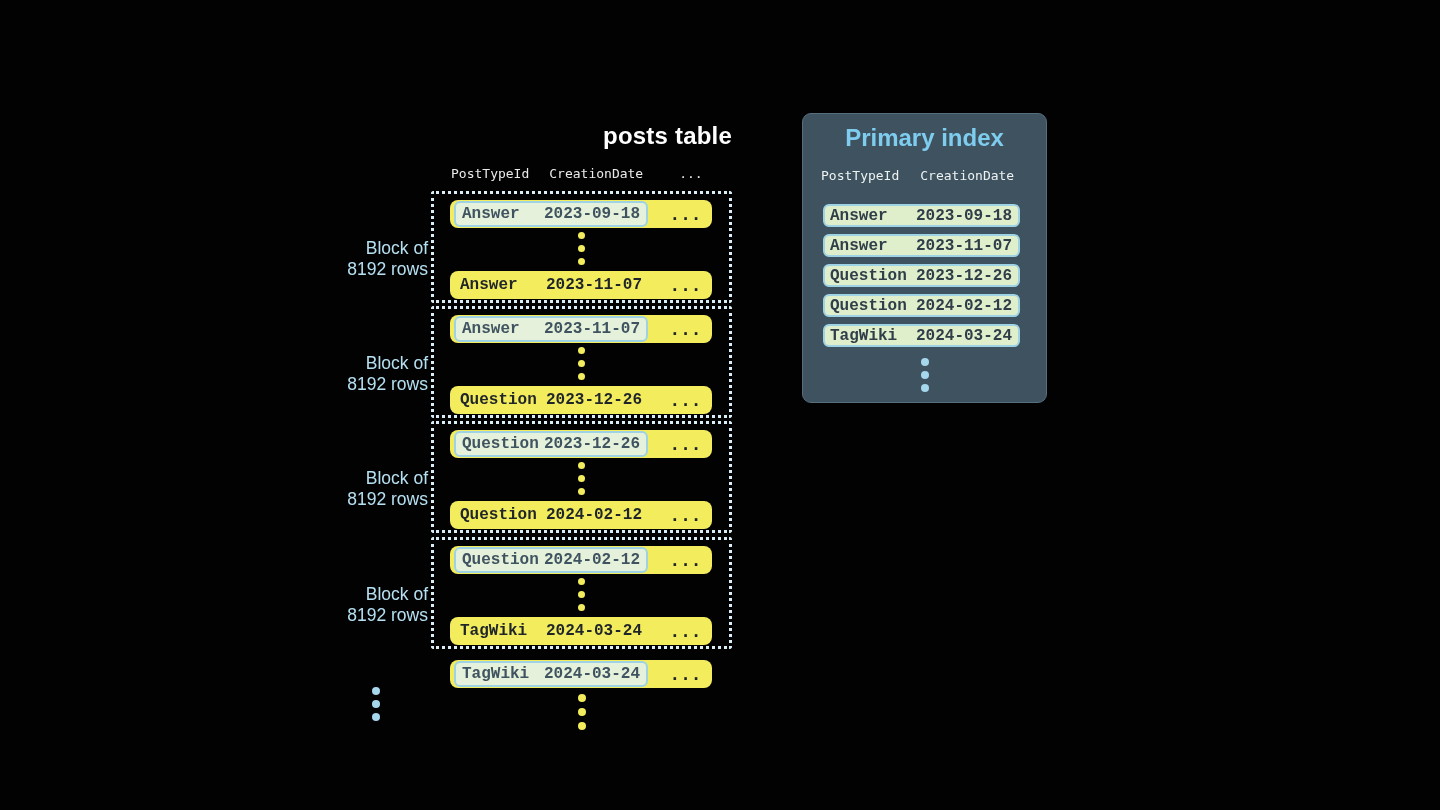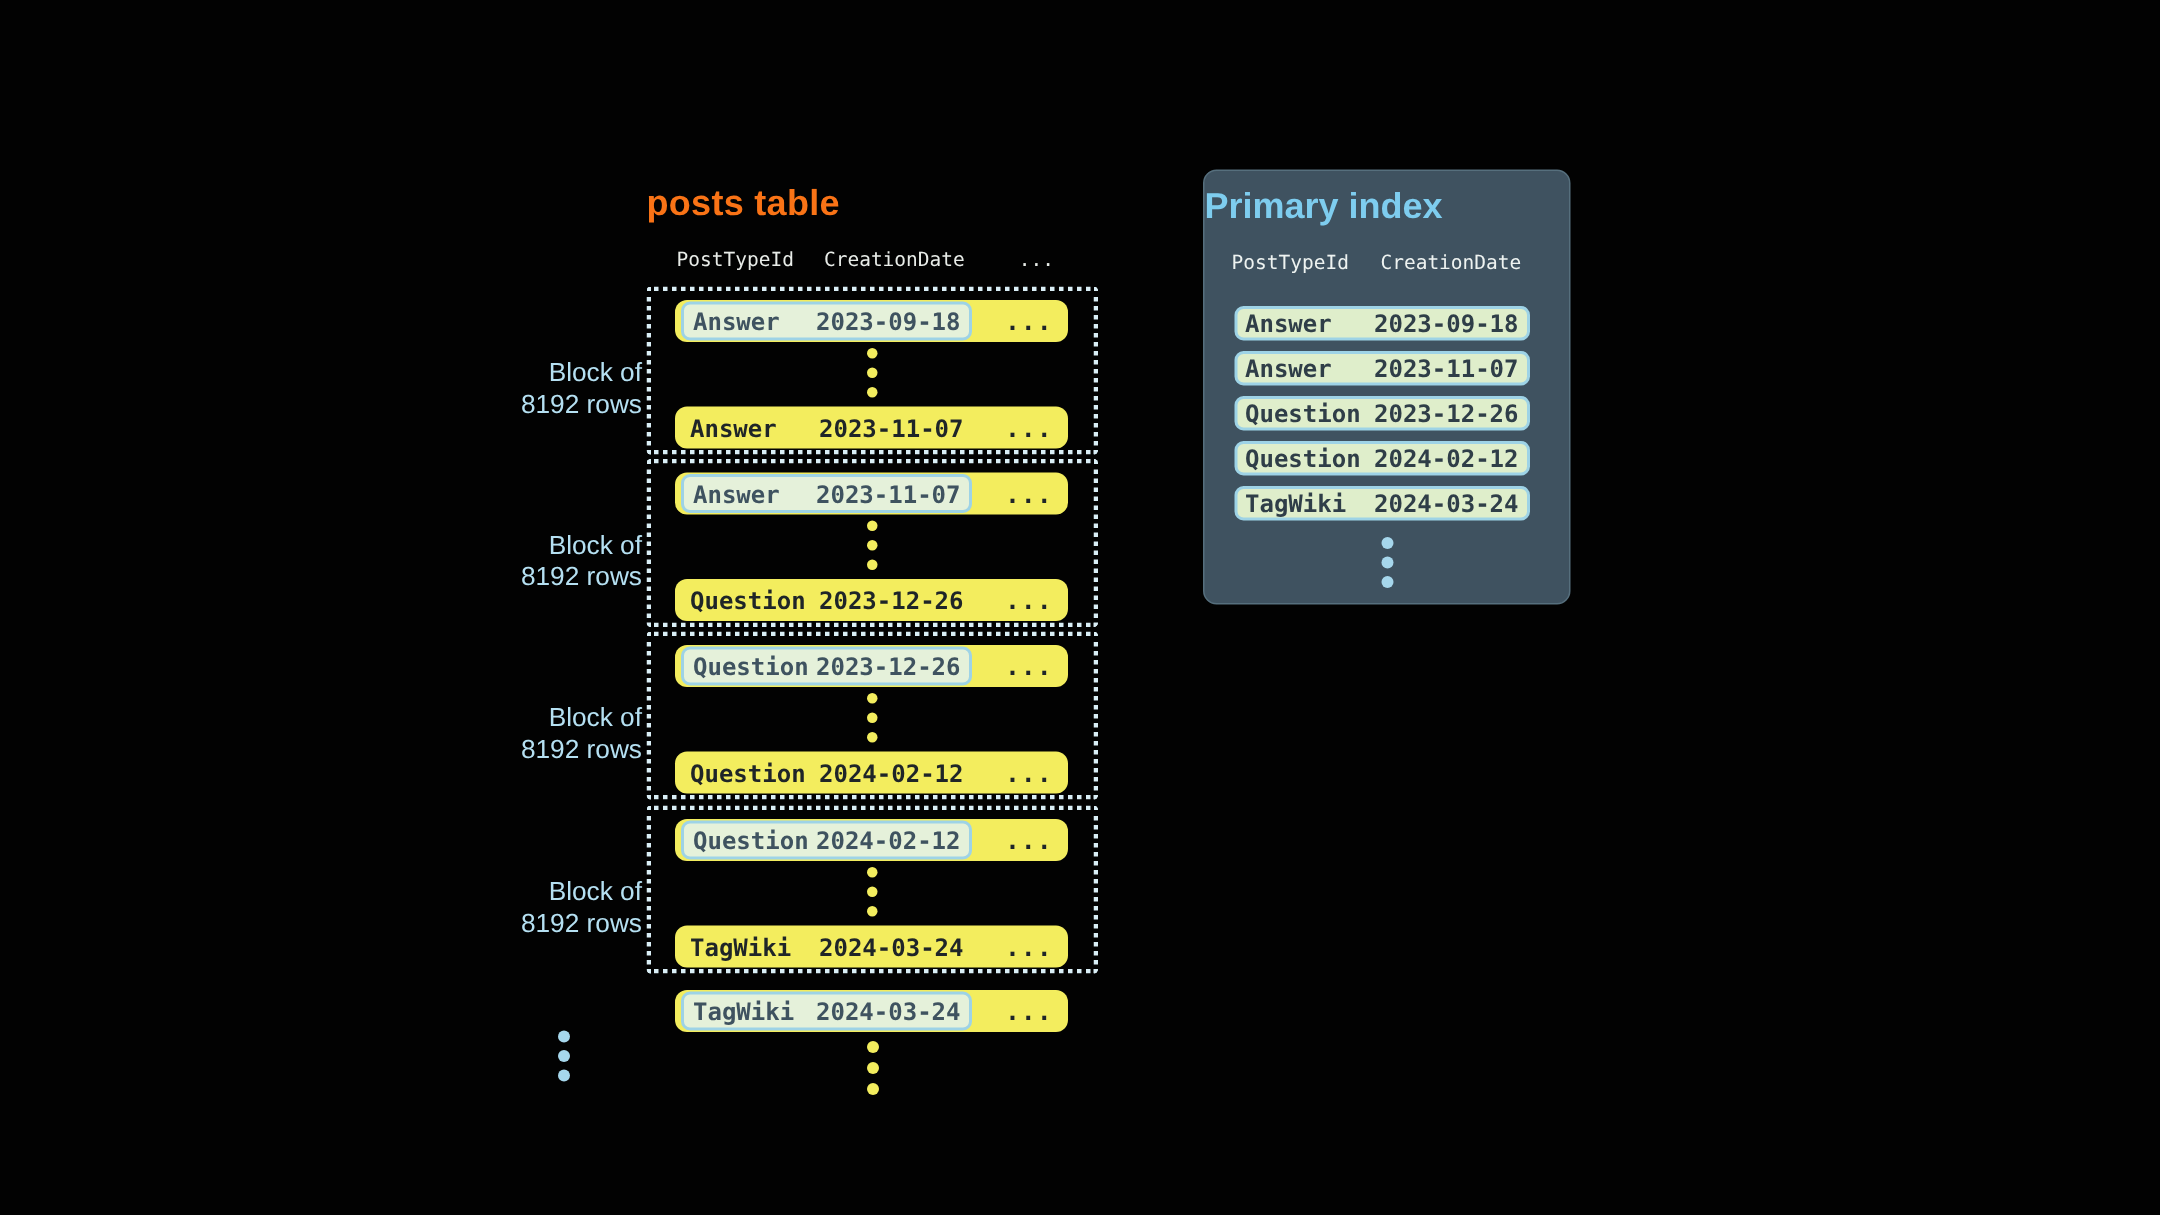--- a/index.html
+++ b/index.html
@@ -1,37 +1,37 @@
 <!DOCTYPE html>
 <html><head>
 <meta charset="utf-8">
 <style>
   html,body{margin:0;padding:0;background:#020202;}
   .canvas{position:relative;width:1440px;height:810px;background:#020202;overflow:hidden;
           font-family:"Liberation Sans",sans-serif;}
   .mono{font-family:"DejaVu Sans Mono",monospace;}
 
   
-  .posts-title{position:absolute;left:431px;top:122px;width:301px;text-align:left;
-               color:#f97316;font-size:24px;font-weight:600;letter-spacing:.2px;}
+  .posts-title{position:absolute;left:431px;top:122px;width:301px;text-align:right;
+               color:#ffffff;font-size:24px;font-weight:600;letter-spacing:.2px;}
   .posts-headers{position:absolute;left:451px;top:166px;display:flex;align-items:baseline;
                  color:#e8ece8;font-family:"DejaVu Sans Mono",monospace;font-size:13px;font-weight:500;}
   .posts-headers .hgap1{width:20px;} .posts-headers .hgap2{width:36px;}
 
   .block{position:absolute;left:431px;width:301px;height:112px;box-sizing:border-box;
          border:3px dotted #d9eef6;border-radius:3px;}
   .b0{top:191px;} .b1{top:306px;} .b2{top:421px;} .b3{top:537px;}
 
   .yrow{position:absolute;width:262px;height:28px;background:#f3ed5e;border-radius:8px;
         display:flex;align-items:center;box-sizing:border-box;
         font-family:"DejaVu Sans Mono",monospace;font-weight:bold;font-size:16px;color:#1f2528;}
   .block .yrow{left:16px;}
   .yrow.first{top:6px;}
   .yrow.last{top:77px;padding-left:10px;}
-  .cell{display:inline-block;white-space:pre;}
+  .cell{display:inline-block;white-space:pre;font-family:Liberation Mono, monospace;}
   .cell.type{width:86px;}
   .hl{display:inline-flex;align-items:center;margin-left:4px;height:20px;padding:1px 6px;
       background:#e5f1da;border:2px solid #9ed3e6;border-radius:6px;color:#3f5360;}
   .hl .cell.type{width:82px;}
   .row-ellipsis{margin-left:auto;margin-right:10px;letter-spacing:1px;}
 
   .vdots{position:absolute;left:0;right:0;display:flex;flex-direction:column;align-items:center;gap:6px;}
   .block .vdots{top:38px;}
   .vdots i{width:7px;height:7px;border-radius:50%;background:#f3ed5e;display:block;}
   .vdots.blue i{background:#a6d7ec;}
@@ -42,21 +42,21 @@
   .bl0{top:238px;} .bl1{top:353px;} .bl2{top:468px;} .bl3{top:584px;}
 
   .overflow-row{left:450px;top:660px;}
   .bottom-dots{position:absolute;left:431px;width:301px;top:694px;gap:6px;}
   .bottom-dots i{width:8px;height:8px;}
   .left-dots{position:absolute;left:340px;width:72px;top:687px;gap:5px;}
 
   
   .panel{position:absolute;left:802px;top:113px;width:245px;height:290px;box-sizing:border-box;
          background:#3f5260;border:1px solid #566f7d;border-radius:9px;}
-  .panel-title{position:absolute;top:10px;left:0;width:100%;
+  .panel-title{position:absolute;top:10px;left:0;width:100%;text-align:center;
                color:#7ecdef;font-size:24px;font-weight:600;}
   .panel-headers{position:absolute;left:18px;top:54px;display:flex;color:#eef3f1;
                  font-family:"DejaVu Sans Mono",monospace;font-size:13px;font-weight:500;}
   .panel-headers .hgap1{width:21px;}
   .ipill{position:absolute;left:20px;width:197px;height:23px;box-sizing:border-box;
          background:#dfeecb;border:2px solid #9ed3e6;border-radius:6px;
          display:flex;align-items:center;padding:0 5px;
          font-family:"DejaVu Sans Mono",monospace;font-weight:bold;font-size:16px;color:#2f3e48;}
   .ip0{top:90px;} .ip1{top:120px;} .ip2{top:150px;} .ip3{top:180px;} .ip4{top:210px;}
   .panel .vdots{top:244px;gap:5px;}

